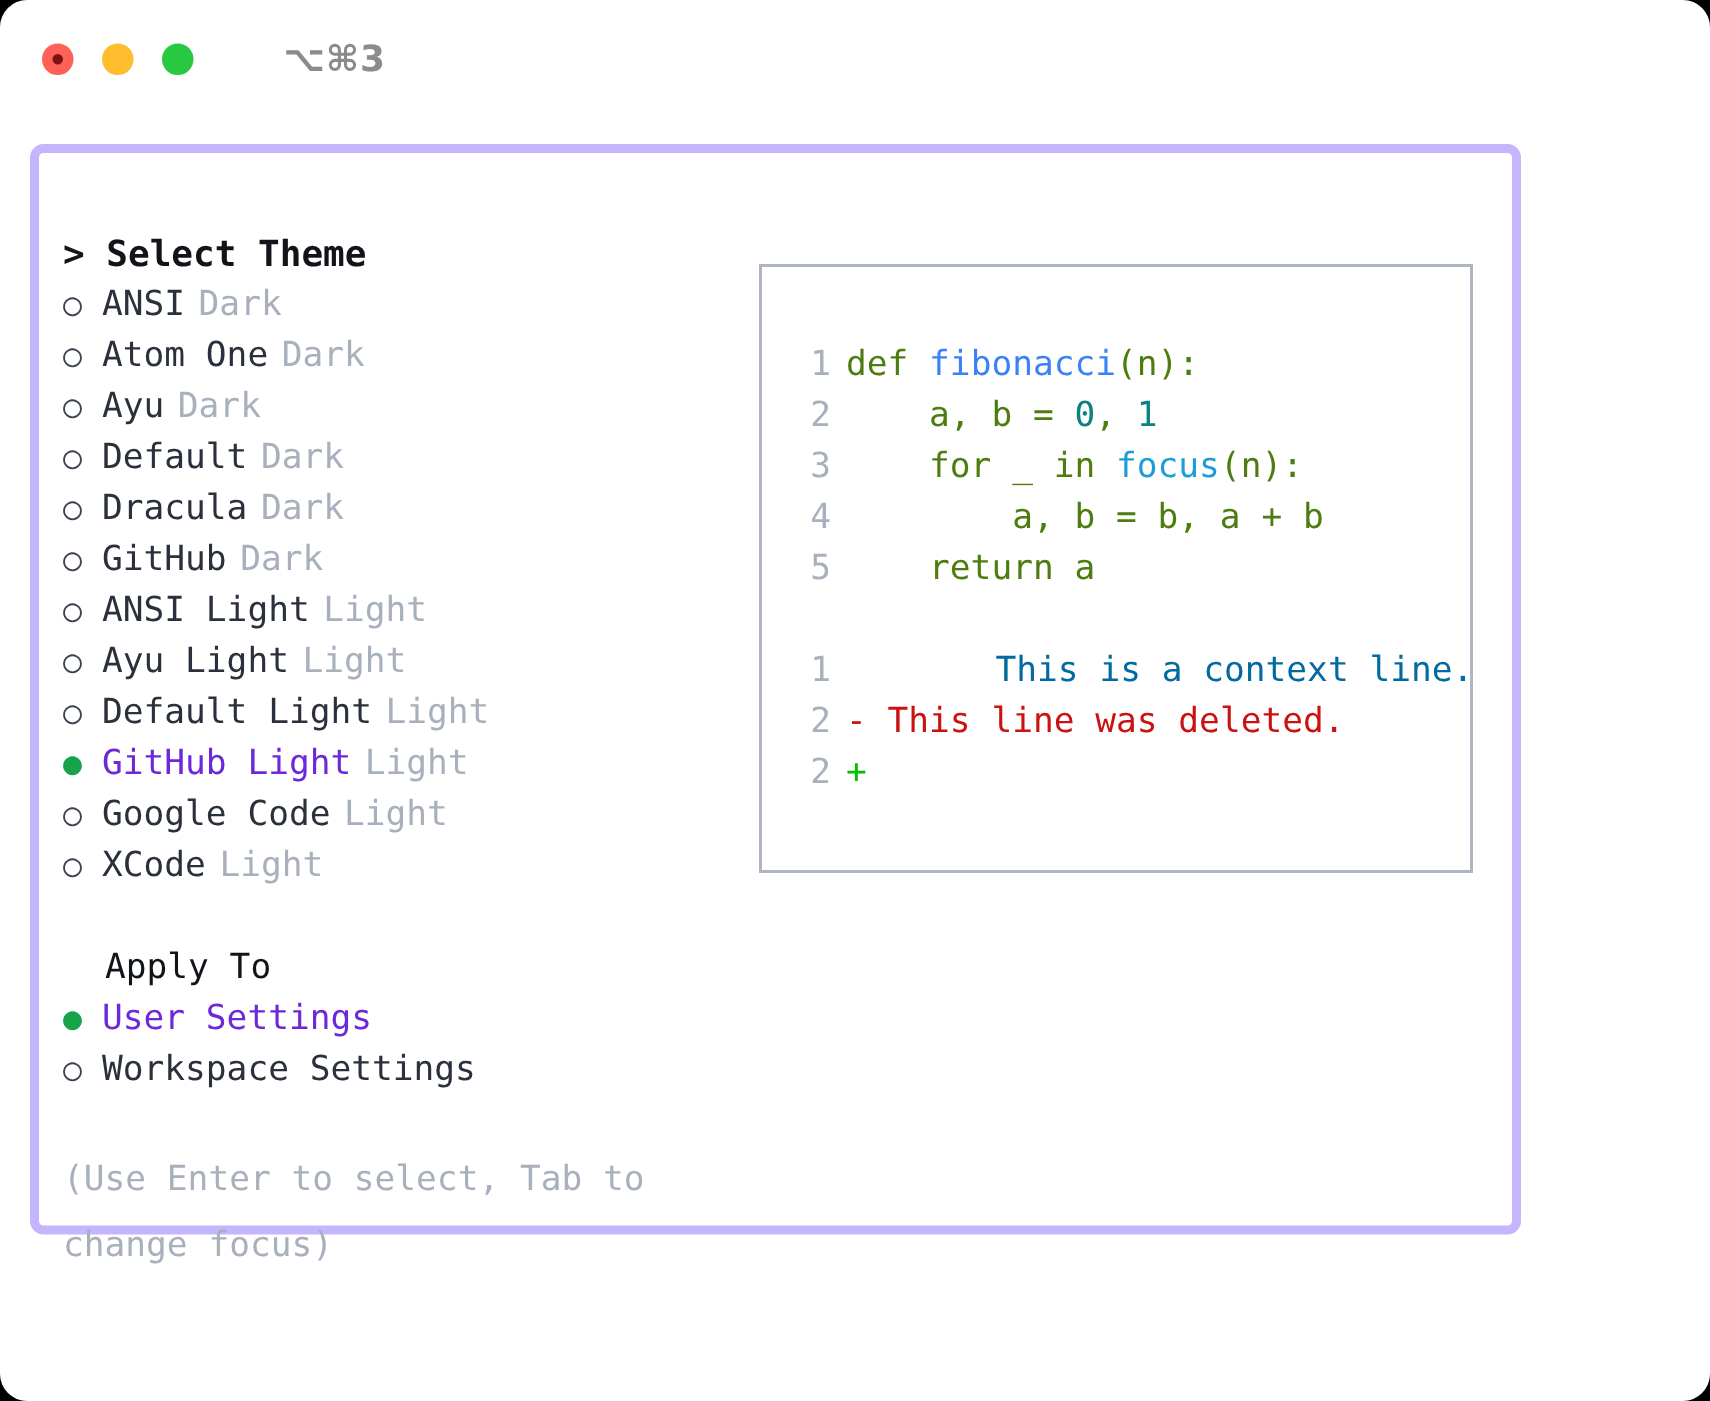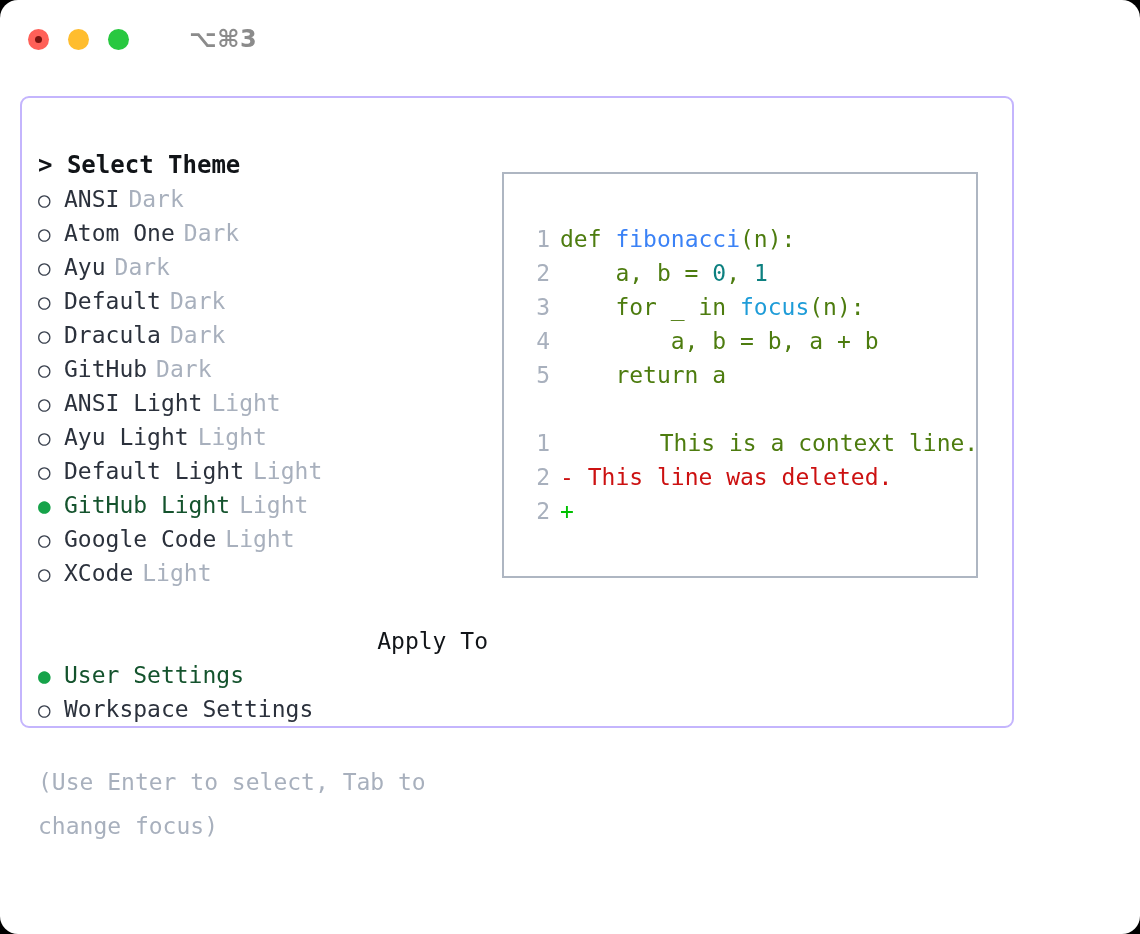--- a/index.html
+++ b/index.html
@@ -67,22 +67,22 @@
     letter-spacing: 0.5px;
     font-family: "DejaVu Sans", "Liberation Sans", sans-serif;
   }
 
   
   .panel {
     position: absolute;
     left: 20px;
     top: 96px;
     width: 994px;
-    height: 632px;
-    border: 2px solid #c4b5fd;
+    height: 727px;
+    border: 6px solid #c4b5fd;
     border-radius: 9px;
     box-sizing: border-box;
     background: #ffffff;
   }
 
   
   .left-col {
     position: absolute;
     left: 16px;
     top: 50px;
@@ -107,34 +107,33 @@
   .bullet {
     display: inline-block;
     width: 26px;
     flex: 0 0 26px;
     font-size: 21px;
     color: #3c4350;
     line-height: 34px;
   }
   .bullet.sel { color: #16a34a; }
   .label { color: #2b313c; }
-  .row.selected .label { color: #14532d; }
+  .row.selected .label { color: #6d28d9; }
   .variant {
     color: #a8b0bd;
     margin-left: 9px;
   }
 
   .apply-title {
     font-size: 23px;
     color: #111418;
     line-height: 34px;
     margin-top: 34px;
     padding-left: 28px;
     white-space: pre;
-    text-align: right;
   }
 
   .hint {
     margin-top: 34px;
     font-size: 23px;
     line-height: 44px;
     color: #a8b0bd;
     width: 420px;
     white-space: pre-wrap;
   }
@@ -170,21 +169,21 @@
     color: #a8b0bd;
     margin-right: 10px;
   }
   .code-text { color: #4d7c0f; }
   .spacer-line { height: 34px; }
 
   .tok-fn  { color: #3b82f6; }
   .tok-num { color: #0d8080; }
   .tok-blt { color: #1e9cd8; }
 
-  .diff-ctx { color: #4d7c0f; margin-left: 36px; }
+  .diff-ctx { color: #0369a1; margin-left: 36px; }
   .diff-del { color: #cc1111; }
   .diff-add { color: #00c000; }
 </style>
 </head>
 <body>
 
 <div class="window">
 
   <div class="titlebar">
     <div class="traffic">

